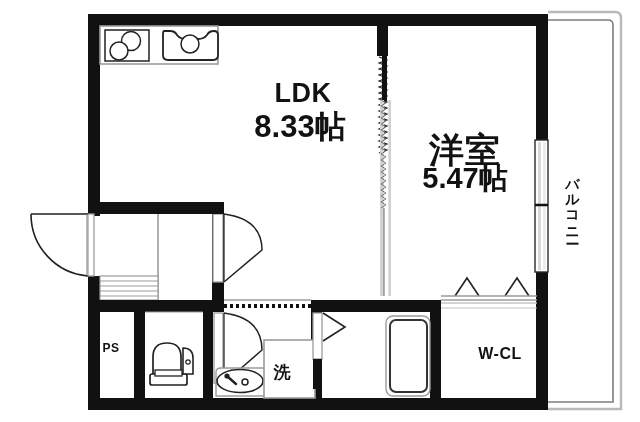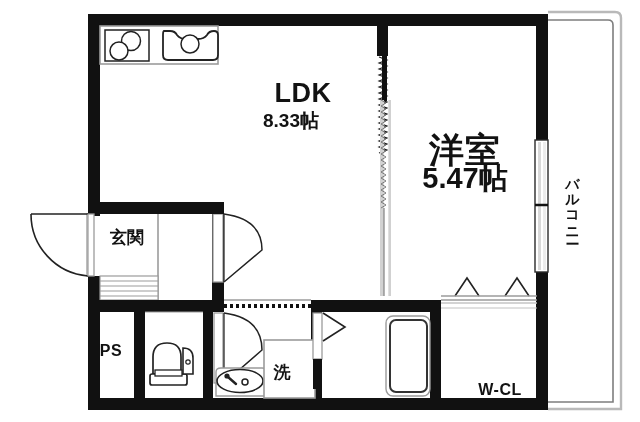--- a/index.html
+++ b/index.html
@@ -34,24 +34,24 @@
   }
   .lbl-ldk {
     left: 238px;
     top: 78px;
     width: 130px;
     font-size: 27px;
     font-weight: 700;
     letter-spacing: 0.5px;
   }
   .lbl-ldk-area {
-    left: 226px;
+    left: 235px;
     top: 110px;
     width: 130px;
-    font-size: 19px;
+    font-size: 31px;
     font-weight: 700;
   }
   .lbl-yoshitsu {
     left: 400px;
     top: 130px;
     width: 130px;
     font-size: 35px;
     font-weight: 700;
     letter-spacing: 1px;
   }
@@ -66,39 +66,38 @@
     left: 96px;
     top: 228px;
     width: 62px;
     font-size: 17px;
     font-weight: 700;
   }
   .lbl-ps {
     left: 88px;
     top: 342px;
     width: 46px;
-    font-size: 16px;
+    font-size: 12px;
     font-weight: 700;
     letter-spacing: 0.5px;
   }
   .lbl-sen {
     left: 266px;
     top: 363px;
     width: 32px;
     font-size: 17px;
     font-weight: 700;
   }
   .lbl-wcl {
     left: 460px;
     top: 345px;
     width: 80px;
     font-size: 16px;
     font-weight: 700;
     letter-spacing: 0.5px;
-    margin-top: 36px;
   }
   .lbl-balcony {
     left: 558px;
     top: 168px;
     width: 22px;
     font-size: 14px;
     font-weight: 700;
     writing-mode: vertical-rl;
     text-orientation: upright;
     letter-spacing: 1px;
@@ -301,21 +300,20 @@
     </g>
 
   </svg>
 
   <div class="room-label lbl-ldk">LDK</div>
   <div class="room-label lbl-ldk-area">8.33帖</div>
 
   <div class="room-label lbl-yoshitsu">洋室</div>
   <div class="room-label lbl-yoshitsu-area">5.47帖</div>
 
-  <div class="room-label lbl-genkan">玄関</div>
 
   <div class="room-label lbl-ps">PS</div>
 
   <div class="room-label lbl-sen">洗</div>
 
   <div class="room-label lbl-wcl">W-CL</div>
 
   <div class="room-label lbl-balcony">バルコニー</div>
 
 </div>

